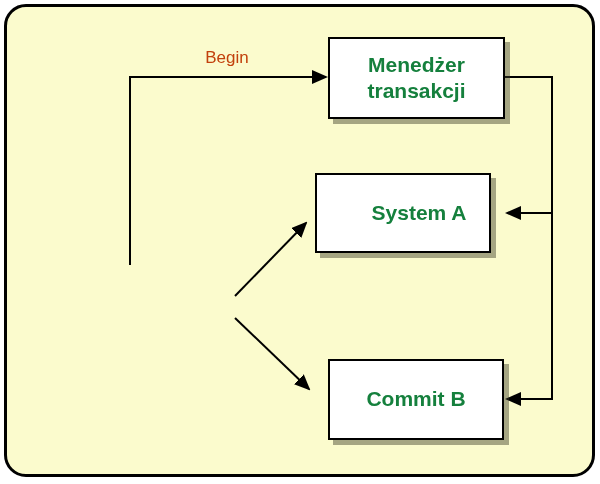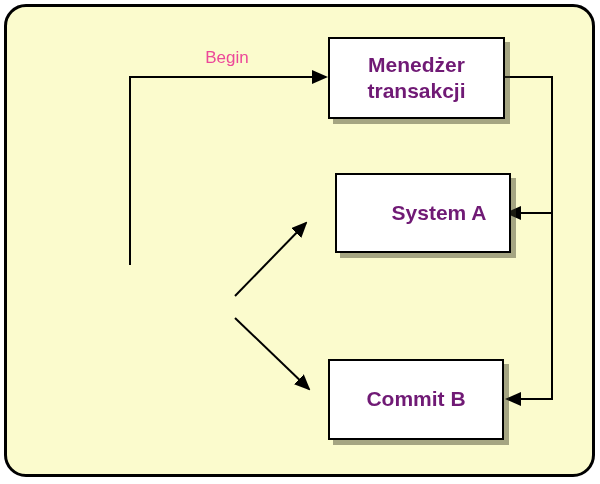--- a/index.html
+++ b/index.html
@@ -32,32 +32,32 @@
     background: #FFFFFF;
     border: 2px solid #000000;
     box-shadow: 5px 5px 0 rgba(60, 60, 40, 0.45);
     display: flex;
     align-items: center;
     justify-content: center;
     text-align: center;
     font-weight: bold;
     font-size: 21px;
     line-height: 1.25;
-    color: #701a75;
+    color: #15803d;
     white-space: pre-line;
   }
   .node-tm  { left: 328px; top: 37px;  width: 177px; height: 82px; }
-  .node-sa  { left: 335px; top: 173px; width: 176px; height: 80px; padding-left: 32px; }
+  .node-sa  { left: 315px; top: 173px; width: 176px; height: 80px; padding-left: 32px; }
   .node-sb  { left: 328px; top: 359px; width: 176px; height: 81px; }
   .node-app { left: 42px;  top: 265px; width: 176px; height: 82px; }
   .edge-label {
     position: absolute;
     font-size: 17px;
     line-height: 20px;
-    color: #ec4899;
+    color: #c2410c;
     text-align: center;
   }
   .label-begin  { left: 165px; top: 48px; width: 124px; }
   .label-commit { left: 139px; top: 89px; width: 176px; }
 </style>
 </head>
 <body>
 
 <div class="stage">
 

